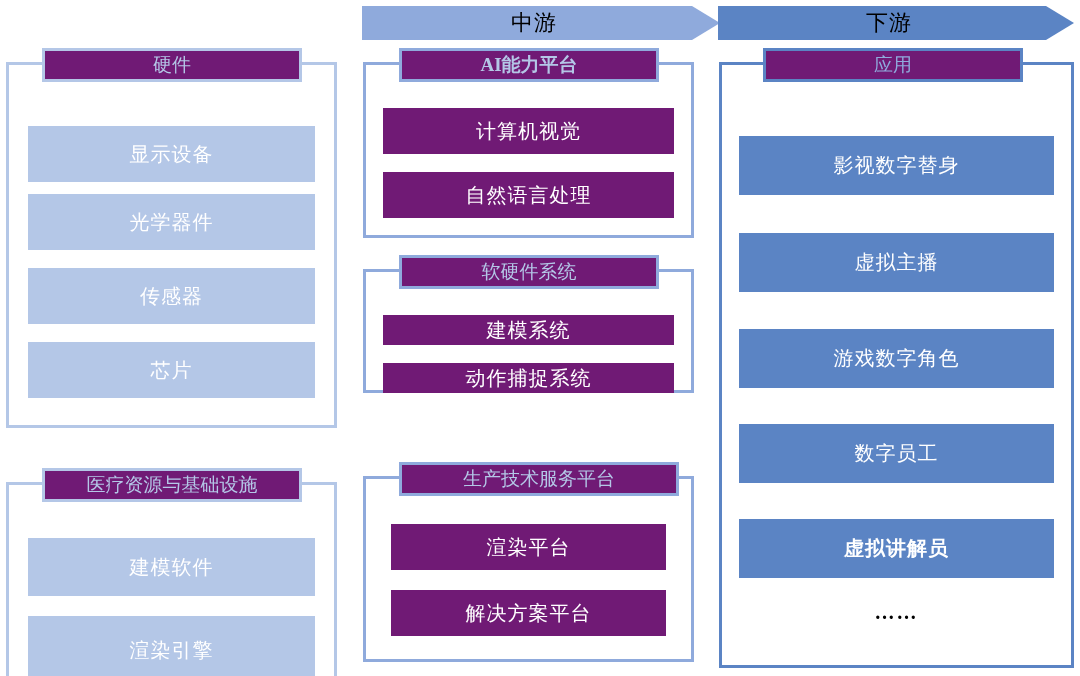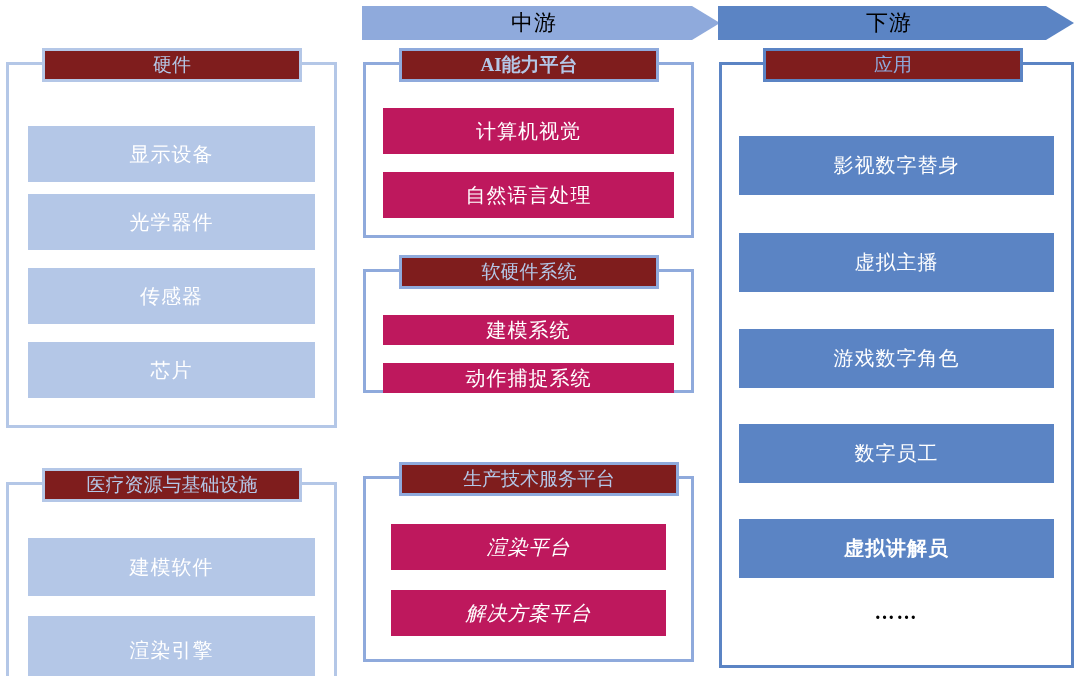--- a/index.html
+++ b/index.html
@@ -29,21 +29,21 @@
 
   
   .group{position:absolute;box-sizing:border-box;background:transparent;}
   .group .frame{
     position:absolute;left:0;right:0;top:14px;bottom:0;
     box-sizing:border-box;border:3px solid var(--bc);
     background:#ffffff;
   }
   .group .ghead{
     position:absolute;top:0;left:var(--hl);width:var(--hw);height:34px;
-    box-sizing:border-box;border:3px solid var(--bc);background:#7f1d1d;
+    box-sizing:border-box;border:3px solid var(--bc);background:#701a75;
     display:flex;align-items:center;justify-content:center;
     color:var(--hc);font-size:19px;z-index:3;white-space:nowrap;
   }
   .group .body{
     position:absolute;left:0;right:0;top:48px;bottom:0;
     display:flex;flex-direction:column;justify-content:flex-start;
     z-index:2;
   }
   .item{
     box-sizing:border-box;
@@ -53,21 +53,21 @@
   }
   .dots{
     display:flex;align-items:center;justify-content:center;
     color:#000;font-size:20px;letter-spacing:2px;font-weight:bold;
   }
 
   
   .colL{--bc:#b4c7e7;--hc:#b4c7e7;}
   .colL .item{background:#b4c7e7;}
   .colM{--bc:#8faadc;--hc:#b4c7e7;}
-  .colM .item{background:#be185d;}
+  .colM .item{background:#701a75;}
   .colR{--bc:#5b84c4;--hc:#8faadc;}
   .colR .item{background:#5b84c4;}
   .bold{font-weight:bold;}
 </style>
 </head>
 <body>
 
 <div class="canvas">
 
   <div class="banner b2">
@@ -111,21 +111,21 @@
     <div class="ghead">软硬件系统</div>
     <div class="body" style="padding:0 20px;">
       <div class="item" style="height:46px;margin-top:12px;">建模系统</div>
       <div class="item" style="height:46px;margin-top:18px;">动作捕捉系统</div>
     </div>
   </div>
 
   <div class="group colM" style="left:363px;top:462px;width:331px;height:200px;--hl:36px;--hw:280px;">
     <div class="frame"></div>
     <div class="ghead">生产技术服务平台</div>
-    <div class="body" style="padding:0 28px;font-style:italic;">
+    <div class="body" style="padding:0 28px;">
       <div class="item" style="height:46px;margin-top:14px;">渲染平台</div>
       <div class="item" style="height:46px;margin-top:20px;">解决方案平台</div>
     </div>
   </div>
 
   <div class="group colR" style="left:719px;top:48px;width:355px;height:620px;--hl:44px;--hw:260px;">
     <div class="frame"></div>
     <div class="ghead">应用</div>
     <div class="body" style="padding:0 20px;">
       <div class="item" style="height:59px;margin-top:40px;">影视数字替身</div>

